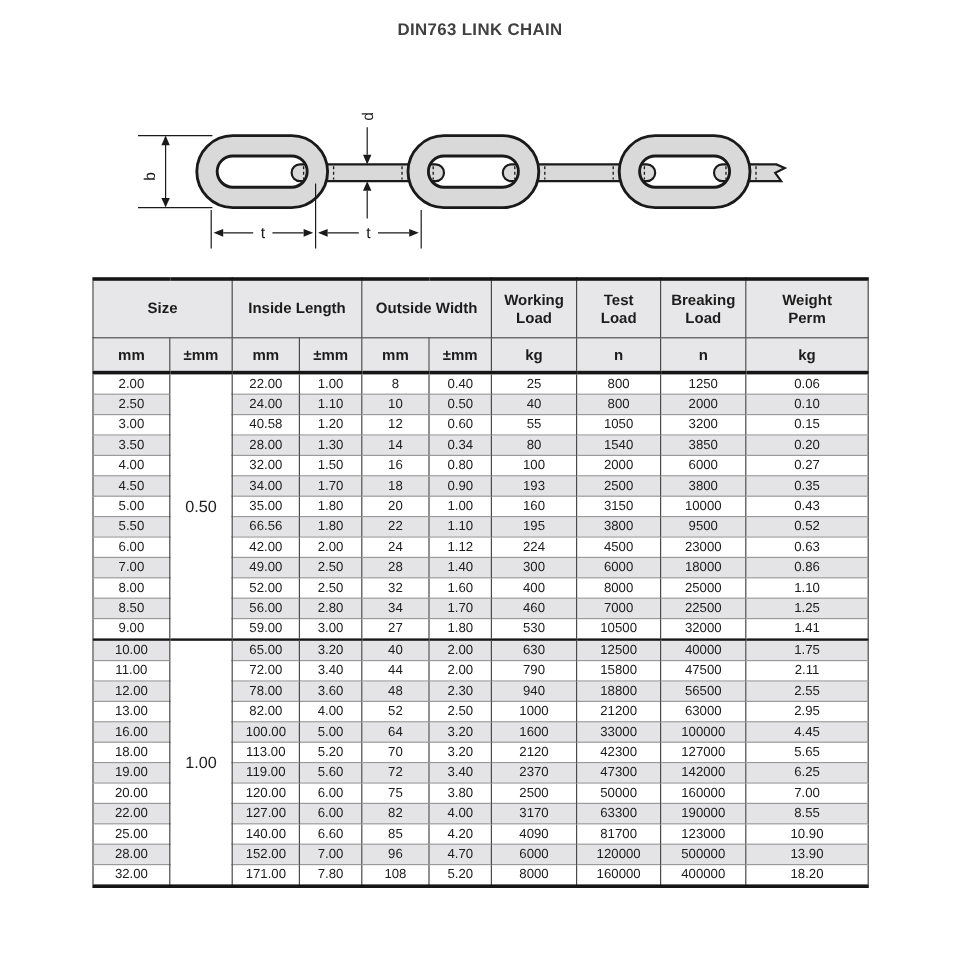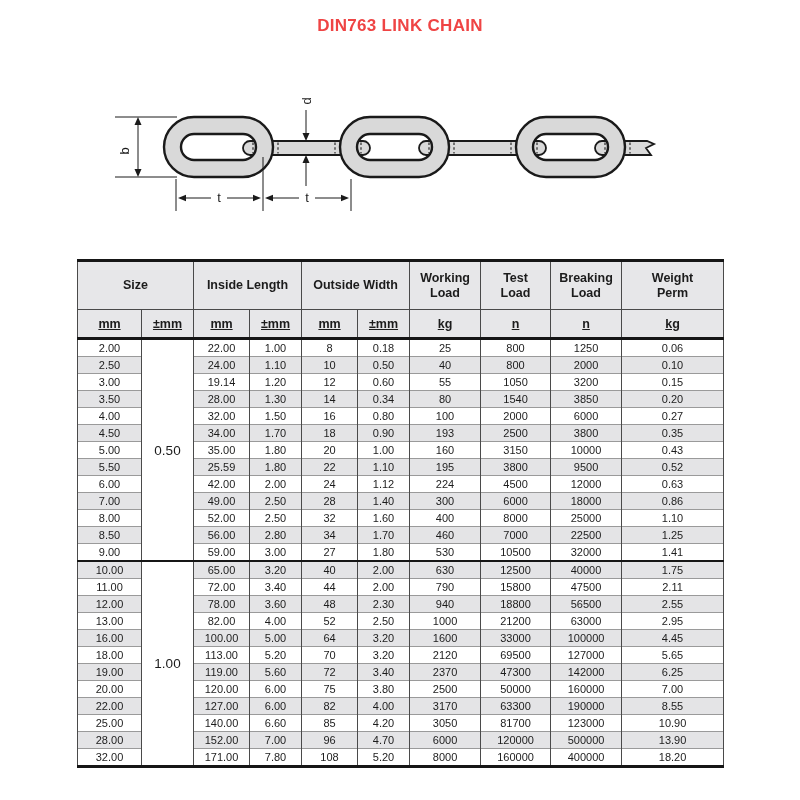--- a/index.html
+++ b/index.html
@@ -3,43 +3,43 @@
 <meta charset="utf-8">
 <style>
   html,body { margin:0; padding:0; }
   body {
     width:800px; height:800px; background:#ffffff;
     font-family:"Liberation Sans", sans-serif; color:#1c1c1c;
     overflow:hidden;
   }
   .page-title {
     padding-top:16px; text-align:center;
-    font-size:17px; font-weight:bold; letter-spacing:.3px;
-    color:#ef4444;
+    font-size:14px; font-weight:bold; letter-spacing:.3px;
+    color:#404040;
   }
   .diagram-wrap { margin:44px 0 0 85px; width:620px; height:135px; }
   svg text { font-family:"Liberation Sans", sans-serif; font-size:13px; fill:#1a1a1a; }
 
   table.spec {
     border-collapse:collapse; table-layout:fixed;
-    margin:44px 0 0 77px; width:646px;
+    margin:20px 0 0 77px; width:646px;
     border-top:3px solid #161616; border-bottom:3px solid #161616;
     border-left:1px solid #3a3a3a; border-right:1px solid #3a3a3a;
   }
   .spec th, .spec td {
     border-left:1px solid #4a4a4a; border-right:1px solid #4a4a4a;
     text-align:center; vertical-align:middle; padding:0;
     overflow:hidden;
   }
   .spec thead th { background:#e7e7e9; font-weight:600; font-size:12.5px; }
   .spec thead tr.grp th {
     height:47px; line-height:1.18; white-space:pre-line;
     border-bottom:1px solid #4a4a4a;
   }
-  .spec thead tr.units th { height:27px; border-bottom:3px solid #161616;text-decoration:underline; }
+  .spec thead tr.units th { height:27px; border-bottom:3px solid #161616; }
   .spec td { height:16px; font-size:11px; border-top:1px solid #9a9a9a; }
   .spec tbody tr.alt td { background:#e4e4e6; }
   .spec tbody tr.group-start td { border-top:2.5px solid #161616; }
   .spec td.tol { background:#ffffff !important; font-size:13.5px; }
 </style>
 </head>
 <body>
 
 <div class="page-title">DIN763 LINK CHAIN</div>
 
@@ -137,40 +137,40 @@
       <th>kg</th>
     </tr>
   </thead>
   <tbody>
       <tr>
         <td>2.00</td>
         <td rowspan="13" class="tol">0.50</td>
         <td>22.00</td>
         <td>1.00</td>
         <td>8</td>
-        <td>0.18</td>
+        <td>0.40</td>
         <td>25</td>
         <td>800</td>
         <td>1250</td>
         <td>0.06</td>
       </tr>
       <tr class="alt">
         <td>2.50</td>
         <td>24.00</td>
         <td>1.10</td>
         <td>10</td>
         <td>0.50</td>
         <td>40</td>
         <td>800</td>
         <td>2000</td>
         <td>0.10</td>
       </tr>
       <tr>
         <td>3.00</td>
-        <td>19.14</td>
+        <td>40.58</td>
         <td>1.20</td>
         <td>12</td>
         <td>0.60</td>
         <td>55</td>
         <td>1050</td>
         <td>3200</td>
         <td>0.15</td>
       </tr>
       <tr class="alt">
         <td>3.50</td>
@@ -211,38 +211,38 @@
         <td>1.80</td>
         <td>20</td>
         <td>1.00</td>
         <td>160</td>
         <td>3150</td>
         <td>10000</td>
         <td>0.43</td>
       </tr>
       <tr class="alt">
         <td>5.50</td>
-        <td>25.59</td>
+        <td>66.56</td>
         <td>1.80</td>
         <td>22</td>
         <td>1.10</td>
         <td>195</td>
         <td>3800</td>
         <td>9500</td>
         <td>0.52</td>
       </tr>
       <tr>
         <td>6.00</td>
         <td>42.00</td>
         <td>2.00</td>
         <td>24</td>
         <td>1.12</td>
         <td>224</td>
         <td>4500</td>
-        <td>12000</td>
+        <td>23000</td>
         <td>0.63</td>
       </tr>
       <tr class="alt">
         <td>7.00</td>
         <td>49.00</td>
         <td>2.50</td>
         <td>28</td>
         <td>1.40</td>
         <td>300</td>
         <td>6000</td>
@@ -338,21 +338,21 @@
         <td>100000</td>
         <td>4.45</td>
       </tr>
       <tr>
         <td>18.00</td>
         <td>113.00</td>
         <td>5.20</td>
         <td>70</td>
         <td>3.20</td>
         <td>2120</td>
-        <td>69500</td>
+        <td>42300</td>
         <td>127000</td>
         <td>5.65</td>
       </tr>
       <tr class="alt">
         <td>19.00</td>
         <td>119.00</td>
         <td>5.60</td>
         <td>72</td>
         <td>3.40</td>
         <td>2370</td>
@@ -381,21 +381,21 @@
         <td>63300</td>
         <td>190000</td>
         <td>8.55</td>
       </tr>
       <tr>
         <td>25.00</td>
         <td>140.00</td>
         <td>6.60</td>
         <td>85</td>
         <td>4.20</td>
-        <td>3050</td>
+        <td>4090</td>
         <td>81700</td>
         <td>123000</td>
         <td>10.90</td>
       </tr>
       <tr class="alt">
         <td>28.00</td>
         <td>152.00</td>
         <td>7.00</td>
         <td>96</td>
         <td>4.70</td>

